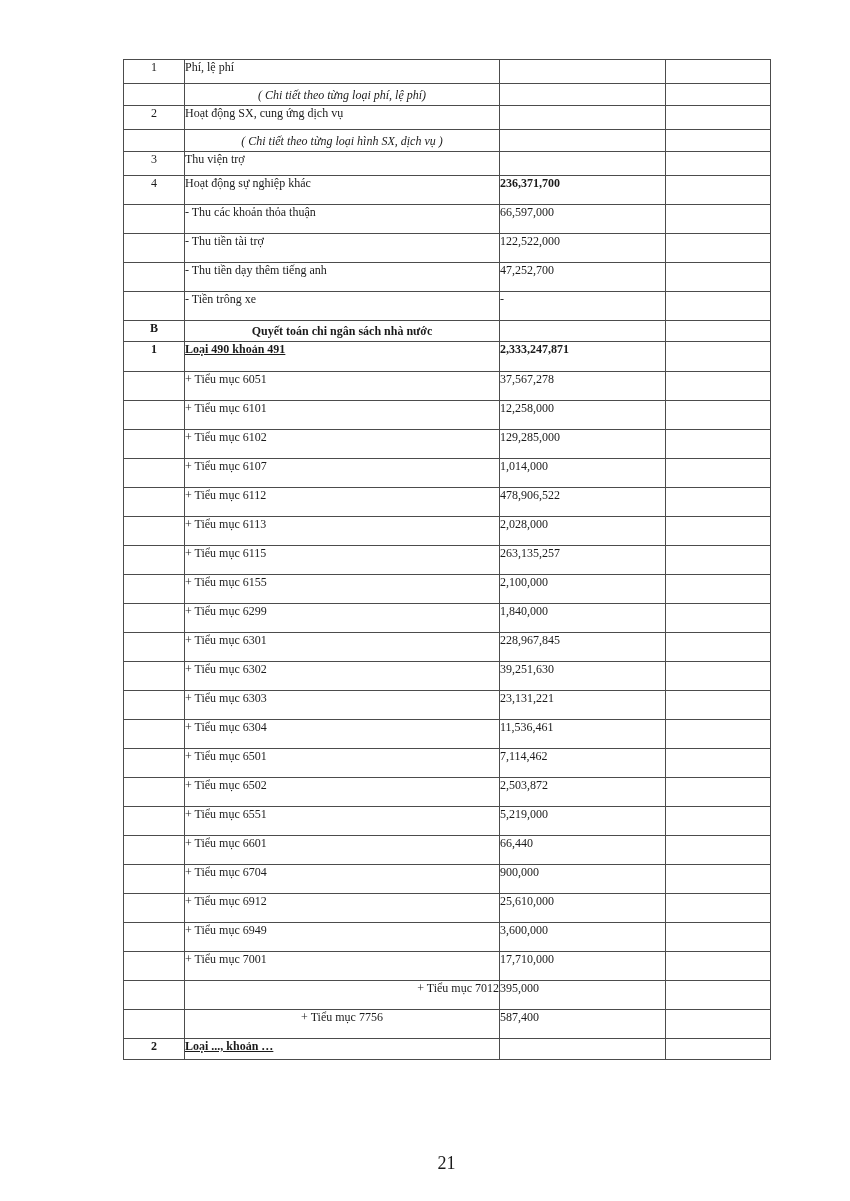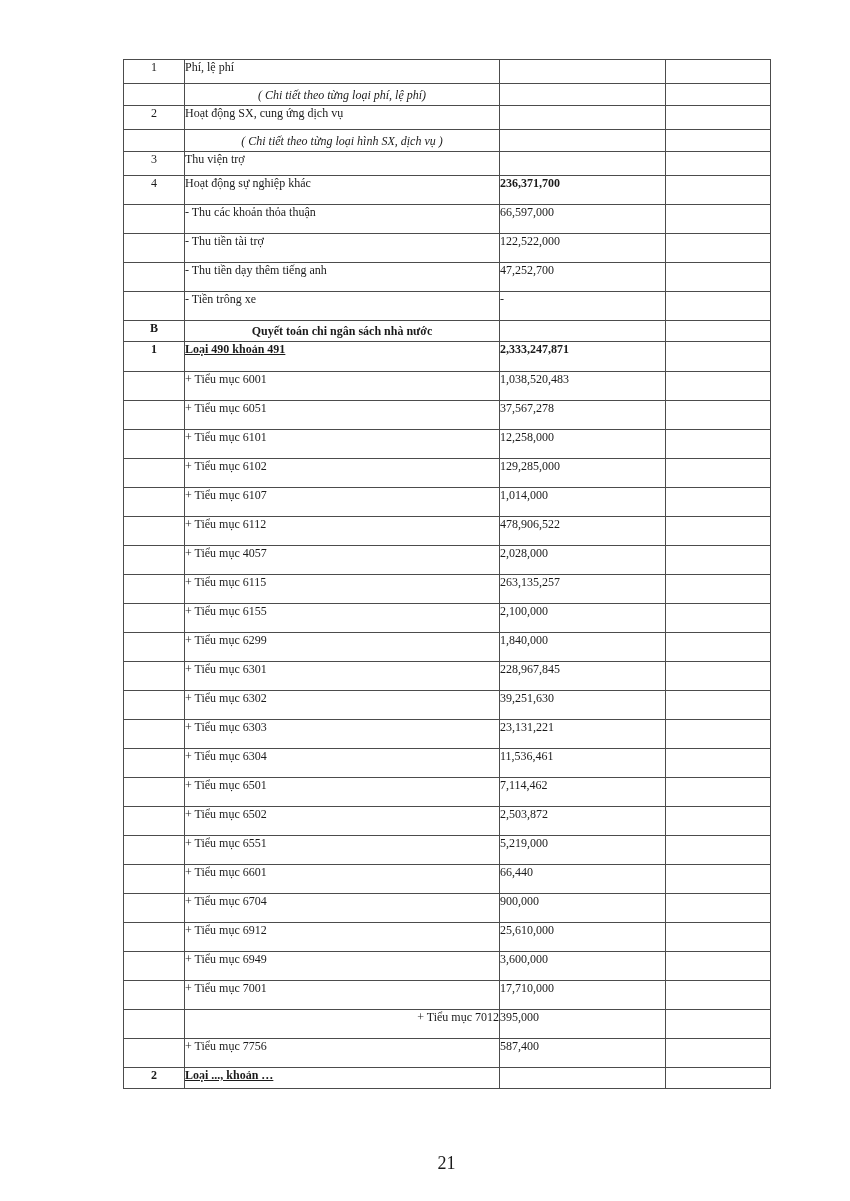--- a/index.html
+++ b/index.html
@@ -148,26 +148,20 @@
           <td class="c-extra" style="border-color: rgb(76, 76, 76);"></td>
         </tr>
         <tr class="grp">
           <td class="c-num" style="border-color: rgb(76, 76, 76);">1</td>
           <td class="c-label" style="border-color: rgb(76, 76, 76);">Loại 490 khoản 491</td>
           <td class="c-value" style="border-color: rgb(76, 76, 76);">2,333,247,871</td>
           <td class="c-extra" style="border-color: rgb(76, 76, 76);"></td>
         </tr>
         <tr class="val">
           <td class="c-num" style="border-color: rgb(76, 76, 76);"></td>
-          <td class="c-label" style="border-color: rgb(76, 76, 76);">+ Tiểu mục 6001</td>
-          <td class="c-value" style="border-color: rgb(76, 76, 76);">1,038,520,483</td>
-          <td class="c-extra" style="border-color: rgb(76, 76, 76);"></td>
-        </tr>
-        <tr class="val">
-          <td class="c-num" style="border-color: rgb(76, 76, 76);"></td>
           <td class="c-label" style="border-color: rgb(76, 76, 76);">+ Tiểu mục 6051</td>
           <td class="c-value" style="border-color: rgb(76, 76, 76); margin-left: 20px;">37,567,278</td>
           <td class="c-extra" style="border-color: rgb(76, 76, 76);"></td>
         </tr>
         <tr class="val">
           <td class="c-num" style="border-color: rgb(76, 76, 76);"></td>
           <td class="c-label" style="border-color: rgb(76, 76, 76);">+ Tiểu mục 6101</td>
           <td class="c-value" style="border-color: rgb(76, 76, 76);">12,258,000</td>
           <td class="c-extra" style="border-color: rgb(76, 76, 76);"></td>
         </tr>
@@ -184,21 +178,21 @@
           <td class="c-extra" style="border-color: rgb(76, 76, 76);"></td>
         </tr>
         <tr class="val">
           <td class="c-num" style="border-color: rgb(76, 76, 76);"></td>
           <td class="c-label" style="border-color: rgb(76, 76, 76);">+ Tiểu mục 6112</td>
           <td class="c-value" style="border-color: rgb(76, 76, 76);">478,906,522</td>
           <td class="c-extra" style="border-color: rgb(76, 76, 76);"></td>
         </tr>
         <tr class="val">
           <td class="c-num" style="border-color: rgb(76, 76, 76);"></td>
-          <td class="c-label" style="border-color: rgb(76, 76, 76);">+ Tiểu mục 4057</td>
+          <td class="c-label" style="border-color: rgb(76, 76, 76);">+ Tiểu mục 6113</td>
           <td class="c-value" style="border-color: rgb(76, 76, 76);">2,028,000</td>
           <td class="c-extra" style="border-color: rgb(76, 76, 76);"></td>
         </tr>
         <tr class="val">
           <td class="c-num" style="border-color: rgb(76, 76, 76);"></td>
           <td class="c-label" style="border-color: rgb(76, 76, 76);">+ Tiểu mục 6115</td>
           <td class="c-value" style="border-color: rgb(76, 76, 76);">263,135,257</td>
           <td class="c-extra" style="border-color: rgb(76, 76, 76);"></td>
         </tr>
         <tr class="val">
@@ -286,21 +280,21 @@
           <td class="c-extra" style="border-color: rgb(76, 76, 76);"></td>
         </tr>
         <tr class="val">
           <td class="c-num" style="border-color: rgb(76, 76, 76);"></td>
           <td class="c-label" style="border-color: rgb(76, 76, 76); text-align: right;">+ Tiểu mục 7012</td>
           <td class="c-value" style="border-color: rgb(76, 76, 76);">395,000</td>
           <td class="c-extra" style="border-color: rgb(76, 76, 76);"></td>
         </tr>
         <tr class="val">
           <td class="c-num" style="border-color: rgb(76, 76, 76);"></td>
-          <td class="c-label" style="border-color: rgb(76, 76, 76);">+ Tiểu mục 7756</td>
+          <td class="c-label" style="border-color: rgb(76, 76, 76); text-align: center;">+ Tiểu mục 7756</td>
           <td class="c-value" style="border-color: rgb(76, 76, 76);">587,400</td>
           <td class="c-extra" style="border-color: rgb(76, 76, 76);"></td>
         </tr>
         <tr class="grpe">
           <td class="c-num" style="border-color: rgb(76, 76, 76);">2</td>
           <td class="c-label" style="border-color: rgb(76, 76, 76);">Loại ..., khoản …</td>
           <td class="c-value" style="border-color: rgb(76, 76, 76);"></td>
           <td class="c-extra" style="border-color: rgb(76, 76, 76);"></td>
         </tr>
       </tbody>

